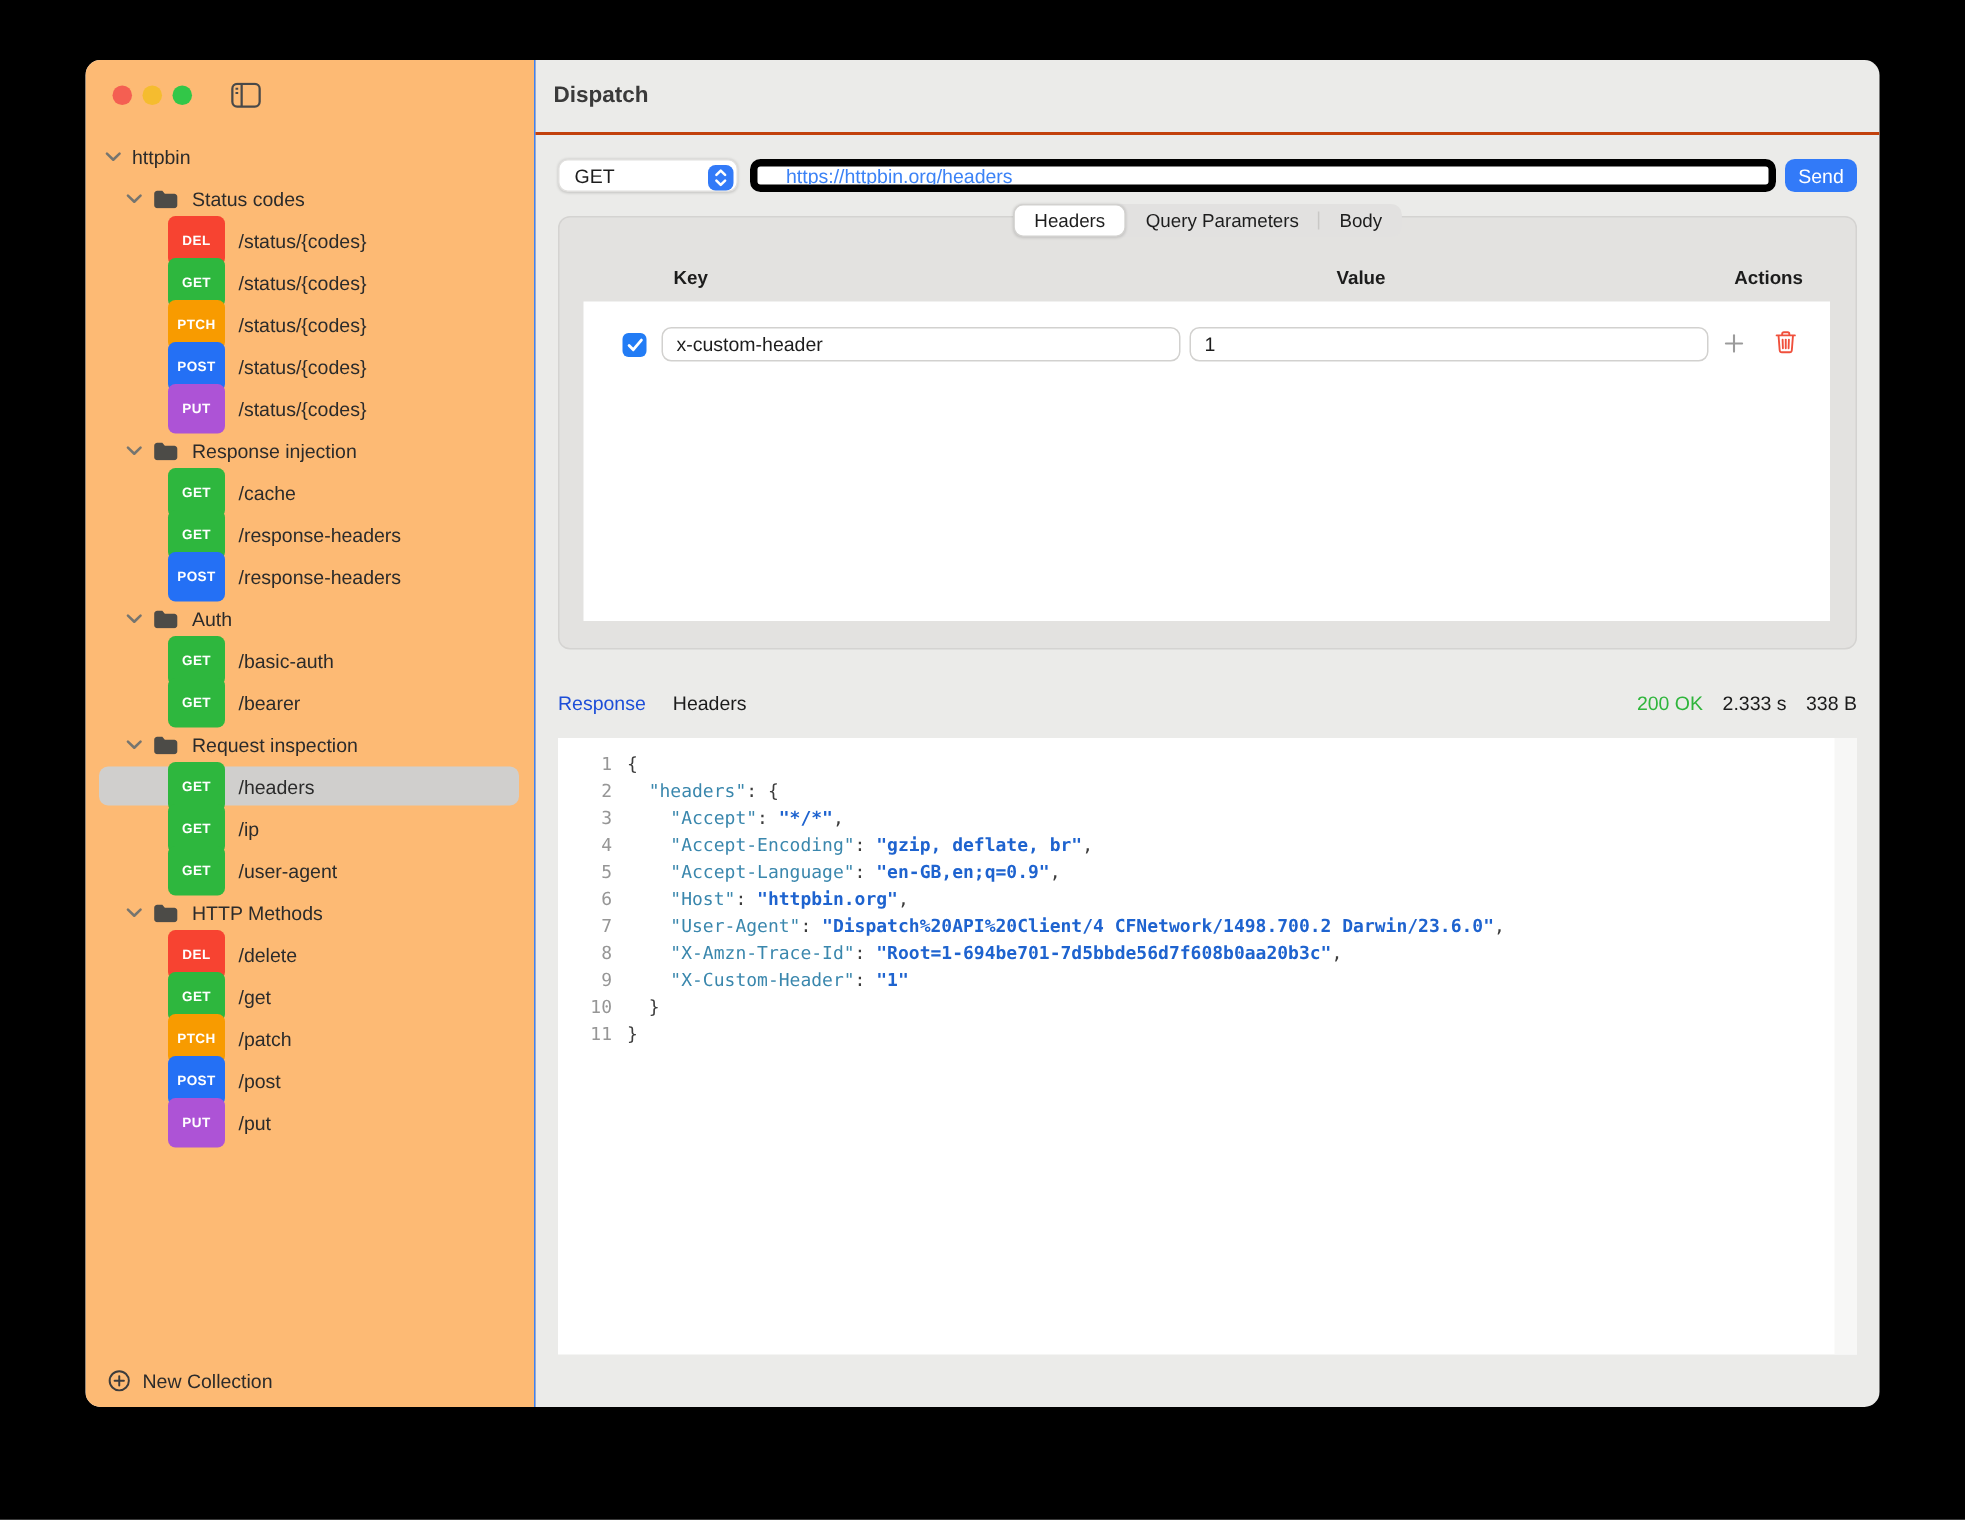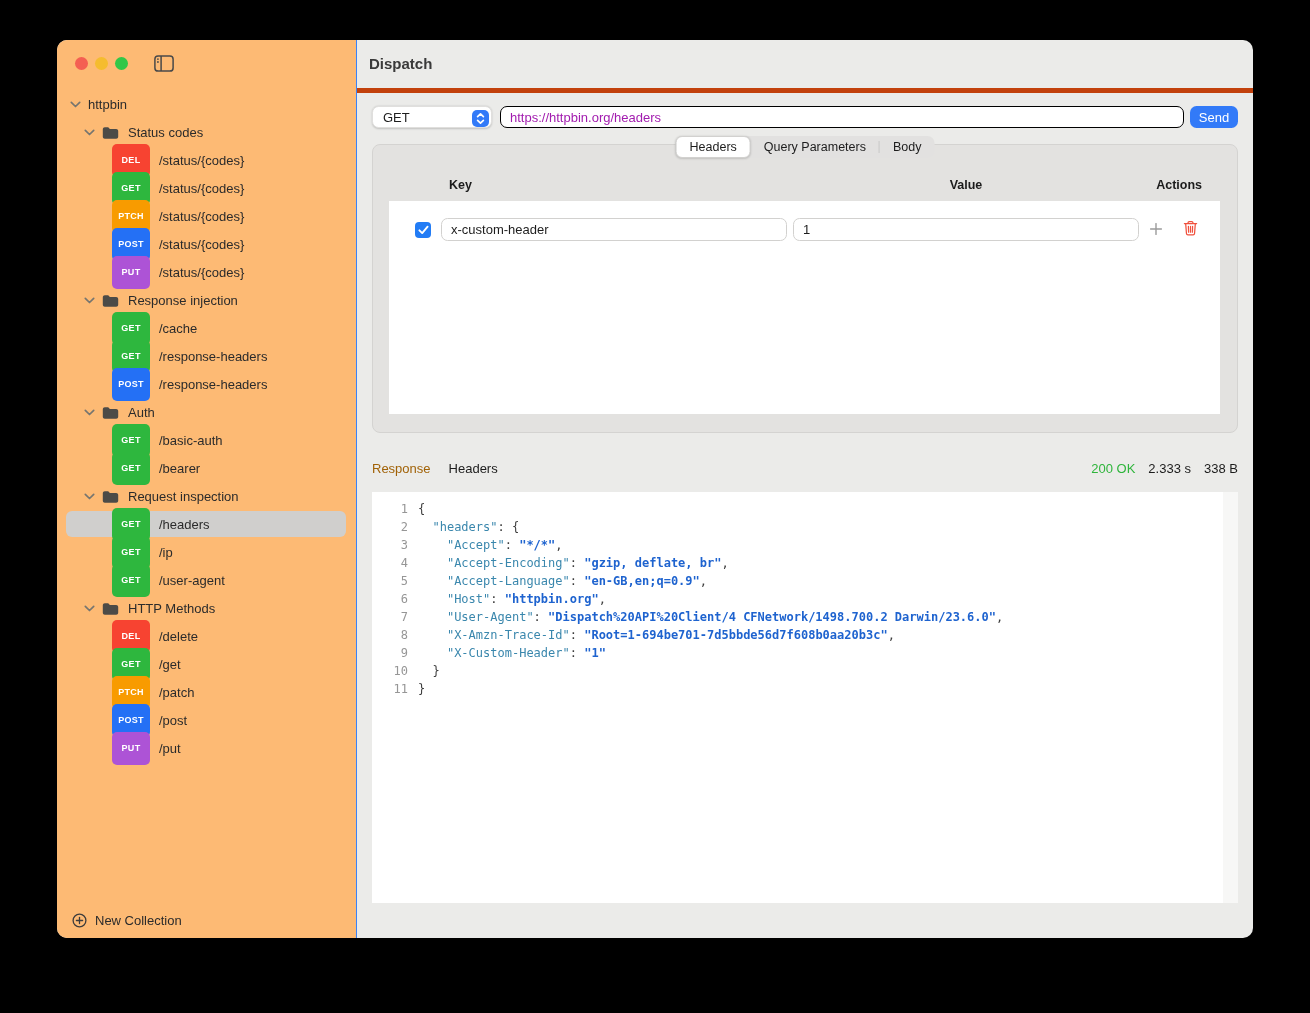--- a/index.html
+++ b/index.html
@@ -23,63 +23,63 @@
   .row-folder{padding-left:27px;}
   .row-req{padding-left:55px;}
   .chevwrap{display:flex;align-items:center;margin-right:7px;}
   .folderwrap{display:flex;align-items:center;margin-right:9px;}
   .badge{width:38px;height:33px;border-radius:5px;color:#fff;font-size:9px;font-weight:bold;
     letter-spacing:.3px;display:flex;align-items:center;justify-content:center;margin-right:9px;flex:none;}
   .new-collection{position:absolute;left:15px;bottom:10px;display:flex;align-items:center;gap:8px;
     background:none;border:none;padding:0;font-size:13px;color:#2b2b2b;font-family:inherit;}
   
   .main{position:absolute;left:300px;top:0;right:0;bottom:0;}
-  .titlebar{position:absolute;left:0;top:0;right:0;height:48px;border-bottom:5px solid #c2410c;}
+  .titlebar{position:absolute;left:0;top:0;right:0;height:48px;border-bottom:2px solid #c2410c;}
   .title{position:absolute;left:12px;top:0;line-height:48px;font-size:15px;font-weight:bold;color:#3a3a3a;}
   .toolbar-item{position:absolute;top:66px;height:22px;box-sizing:border-box;}
   .method-select{left:15px;width:120px;background:#fff;border:1px solid #e0dfdd;border-radius:6.5px;
     box-shadow:0 .5px 2px rgba(0,0,0,.18);display:flex;align-items:center;font-size:13px;color:#1d1d1d;
     padding-left:10px;font-family:inherit;}
   .stepper{position:absolute;right:2.5px;top:2.5px;width:17px;height:17px;background:#327af8;border-radius:5px;
     display:flex;align-items:center;justify-content:center;}
-  .url-input{left:143px;width:684px;background:#fff;border:1px solid #000000;border-radius:7px;
-    font-size:13px;color:#a21caf;padding:0 9px;font-family:inherit;outline:none;}
+  .url-input{left:143px;width:684px;background:#fff;border:5px solid #000000;border-radius:7px;
+    font-size:13px;color:#3b82f6;padding:0 19px;font-family:inherit;outline:none;}
   .send-btn{left:833px;width:48px;background:#327af8;color:#fff;border:none;border-radius:6.5px;
     font-size:13px;font-family:inherit;display:flex;align-items:center;justify-content:center;}
   
   .segmented{position:absolute;top:96px;left:50%;transform:translateX(-50%);height:22px;display:flex;
     align-items:center;background:#e2e1e0;border-radius:7px;z-index:5;}
   .seg-item{height:22px;display:flex;align-items:center;padding:0 13px;font-size:12.5px;color:#1d1d1d;
     background:none;border:none;font-family:inherit;white-space:nowrap;}
   .seg-item.sel{background:#fff;border:1px solid #d2d1cf;border-radius:6.5px;box-shadow:0 .5px 2px rgba(0,0,0,.15);
     height:22px;box-sizing:border-box;}
   .seg-div{width:1px;height:12px;background:#c9c8c6;}
   
   .req-panel{position:absolute;left:15px;top:104px;width:866px;height:289px;background:#e3e2e0;
     border:1px solid #d4d3d1;border-radius:8px;box-sizing:border-box;}
   .col-h{position:absolute;top:33px;font-size:12.5px;font-weight:bold;color:#1c1c1c;}
   .col-key{left:76px;}
-  .col-value{left:518px;width:150px;text-align:center;}
+  .col-value{left:518px;width:150px;}
   .col-actions{right:35px;}
   .white-area{position:absolute;left:16px;right:17px;top:56px;bottom:18px;background:#fff;}
   .hrow{position:absolute;left:0;right:0;top:0;height:56px;padding-left:24px;}
   .cb{position:absolute;left:26px;top:21px;width:16px;height:16px;background:#227cf5;border:none;
     border-radius:4px;display:flex;align-items:center;justify-content:center;padding:0;}
   .kv-input{position:absolute;top:17px;width:346px;height:23px;box-sizing:border-box;background:#fff;
     border:1px solid #d2d1cf;border-radius:6.5px;font-size:13px;color:#1d1d1d;padding:0 9px;
     font-family:inherit;outline:none;}
   .key-in{left:52px;}
   .val-in{left:404px;}
   .icon-btn{position:absolute;background:none;border:none;padding:0;display:flex;align-items:center;justify-content:center;}
   .add-btn{left:760px;top:21px;}
   .del-btn{left:794px;top:19px;}
   
   .resp-bar{position:absolute;left:15px;right:15px;top:418px;height:20px;display:flex;align-items:center;font-size:13px;}
   .resp-tab{background:none;border:none;padding:0;font-size:13px;font-family:inherit;color:#1c1c1c;}
-  .resp-tab.sel{color:#a16207;}
+  .resp-tab.sel{color:#1d4ed8;}
   .resp-spacer{flex:1;}
   .resp-meta{display:flex;gap:13px;color:#1c1c1c;}
   .status-ok{color:#2fb53c;}
   
   .code-panel{position:absolute;left:15px;top:452px;width:866px;height:411px;background:#fff;overflow:hidden;}
   .scroll-gutter{position:absolute;right:0;top:0;bottom:0;width:15px;background:#f7f7f6;}
   .code{position:absolute;left:0;top:8px;right:15px;font-family:"DejaVu Sans Mono","Liberation Mono",monospace;
     font-size:12px;line-height:18px;white-space:pre;}
   .ln{display:inline-block;width:36px;text-align:right;padding-right:10px;color:#969696;}
   .tok-p{color:#3c3c3c;}

